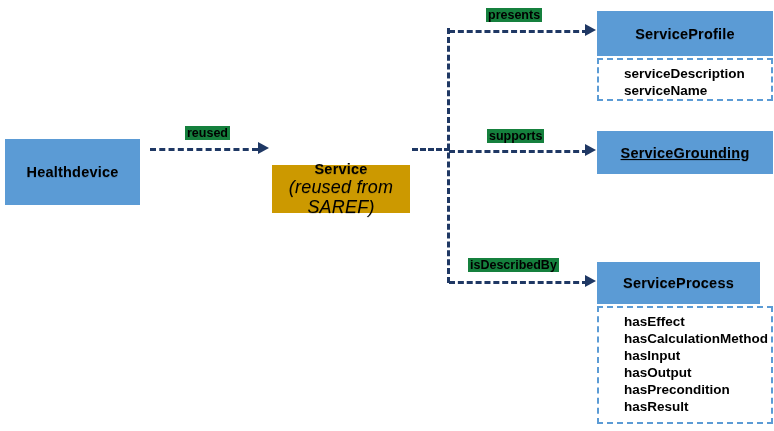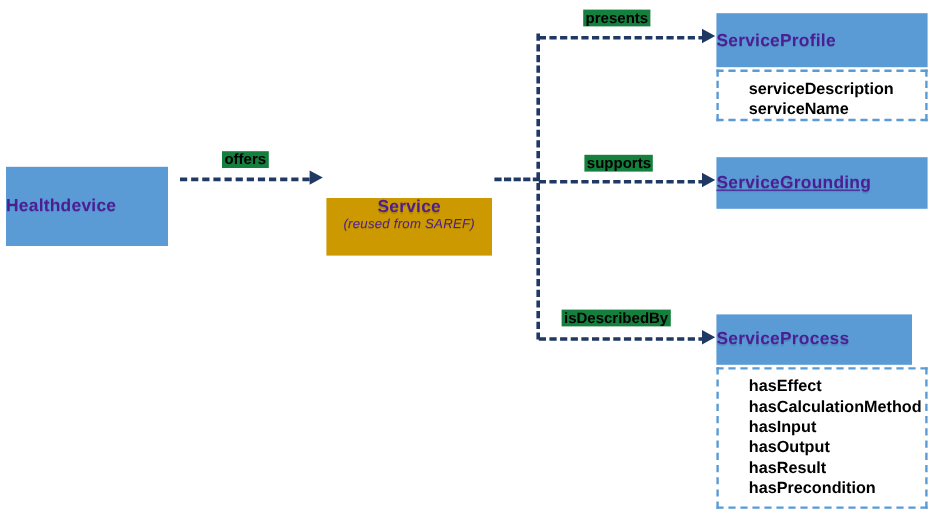--- a/index.html
+++ b/index.html
@@ -14,38 +14,39 @@
     background: #ffffff;
     font-family: "Liberation Sans", sans-serif;
     overflow: hidden;
   }
 
   
   .node-header {
     position: absolute;
     box-sizing: border-box;
     background: #5B9BD5;
-    color: #4c1d95;
+    color: #000000;
     font-weight: bold;
     display: flex;
     align-items: center;
+    justify-content: center;
     text-align: center;
     letter-spacing: .2px;
     font-size: 14.5px;
     text-shadow: 0 1px 0 rgba(0,0,0,.12);
   }
   .node-header.gold {
     background: #CC9900;
     flex-direction: column;
     line-height: 1.12;
   }
   .node-header .sub {
     font-style: italic;
     font-weight: normal;
-    font-size: 11px;
+    font-size: 18px;
   }
   .node-attrs {
     position: absolute;
     box-sizing: border-box;
     background: #ffffff;
     border: 2px dashed #5B9BD5;
     padding: 5px 0 5px 12px;
     color: #000000;
     font-weight: bold;
     font-size: 13.5px;
@@ -85,21 +86,21 @@
 <body>
 
 <div id="canvas">
 
   <div class="node-header" style="left:5px; top:123px; width:135px; height:66px;margin-top:16px;">
     <span>Healthdevice</span>
   </div>
 
   <div class="h-dash" style="left:150px; top:148px; width:108px;"></div>
   <div class="arrow-head" style="left:258px; top:142px;"></div>
-  <div class="edge-label" style="left:185px; top:126px;">offers</div>
+  <div class="edge-label" style="left:185px; top:126px;">reused</div>
 
   <div class="node-header gold" style="left:272px; top:121px; width:138px; height:48px;margin-top:44px;">
     <span>Service</span>
     <span class="sub">(reused from SAREF)</span>
   </div>
 
   <div class="h-dash" style="left:412px; top:148px; width:38px;"></div>
   <div class="v-dash" style="left:447px; top:28px; height:255px;"></div>
 
   <div class="h-dash" style="left:449px; top:30px; width:139px;"></div>
@@ -127,17 +128,17 @@
   <div class="edge-label" style="left:468px; top:258px;">isDescribedBy</div>
 
   <div class="node-header" style="left:597px; top:262px; width:163px; height:42px;">
     <span>ServiceProcess</span>
   </div>
   <div class="node-attrs" style="left:597px; top:306px; width:176px; height:118px;">
     <div class="attr">hasEffect</div>
     <div class="attr">hasCalculationMethod</div>
     <div class="attr">hasInput</div>
     <div class="attr">hasOutput</div>
+    <div class="attr">hasPrecondition</div>
     <div class="attr">hasResult</div>
-    <div class="attr">hasPrecondition</div>
   </div>
 
 </div>
 
 </body></html>

